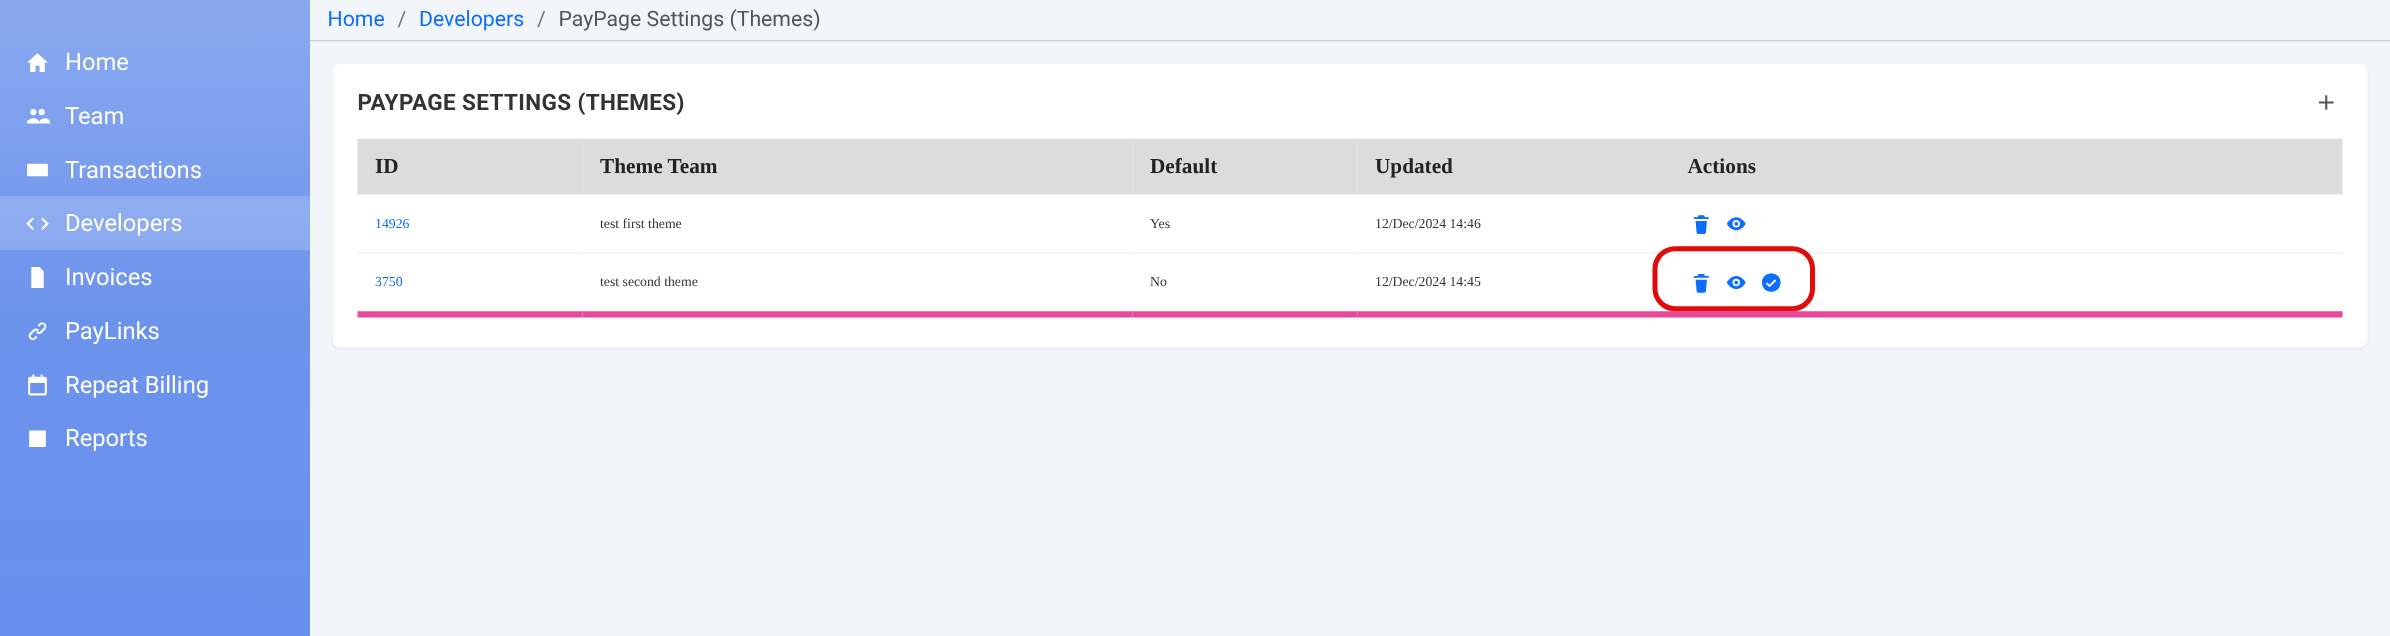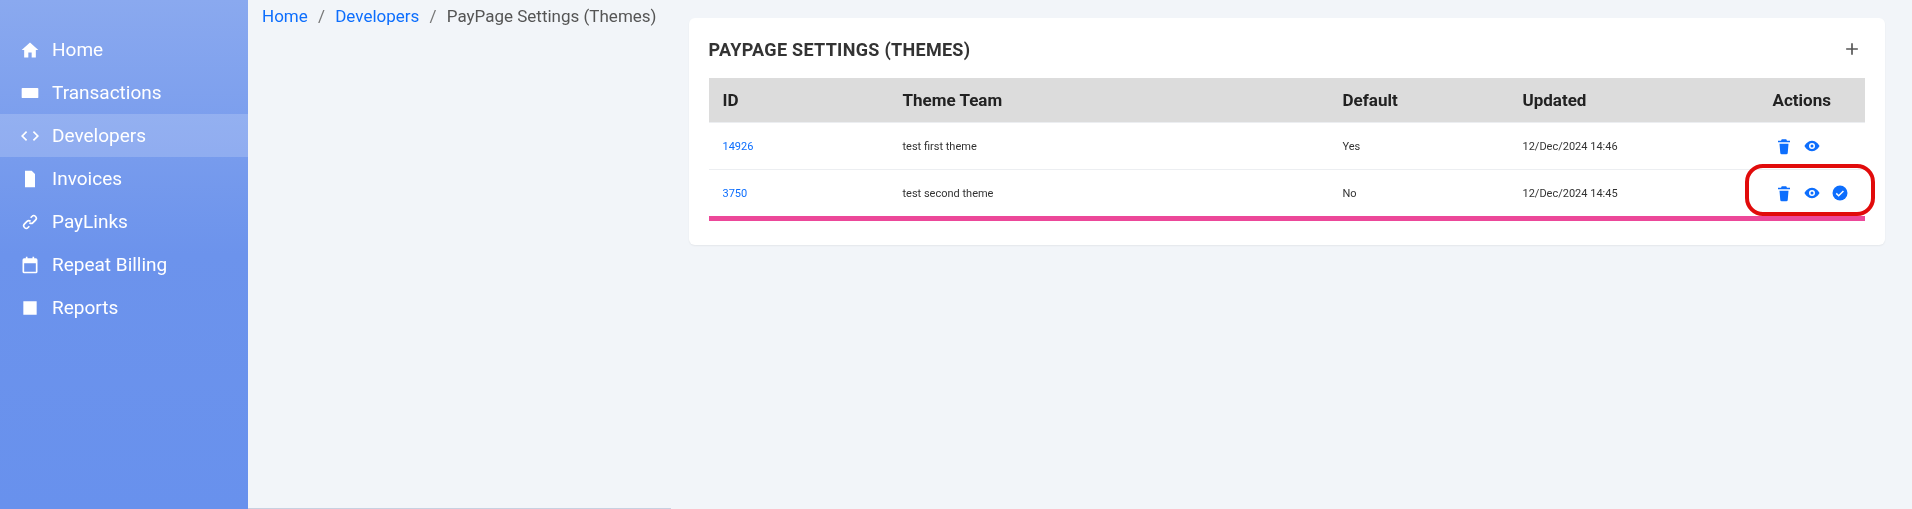--- a/index.html
+++ b/index.html
@@ -36,20 +36,21 @@
   }
   .sidebar-item.active {
     background: rgba(255,255,255,0.18);
   }
   .sidebar-item span.label { white-space: nowrap; }
 
   
   .main {
     flex: 1 1 auto;
     display: flex;
+    flex-direction: column;
   }
   .breadcrumb {
     padding: 6px 14px 6px 14px;
     font-size: 17px;
     border-bottom: 1px solid #c8d0e0;
     background: #f2f5f9;
   }
   .breadcrumb a {
     color: #0d6efd;
     text-decoration: none;
@@ -82,20 +83,21 @@
     font-size: 22px;
     color: #555;
     cursor: pointer;
     width: 26px; height:26px;
     display:flex; align-items:center; justify-content:center;
   }
 
   table.data {
     width: 100%;
     border-collapse: collapse;
+    font-family: Liberation Serif, serif;
   }
   table.data thead th {
     background: #dcdcdc;
     text-align: left;
     padding: 12px 14px;
     font-size: 17px;
     font-weight: 700;
     color: #222;
   }
   table.data tbody td {
@@ -145,20 +147,28 @@
 <body>
 
 <nav class="sidebar">
   <div class="sidebar-item">
     <span class="icon">
       <svg viewBox="0 0 24 24" width="20" height="20" fill="currentColor">
           <path d="M12 3l10 9h-3v9h-5v-6H10v6H5v-9H2z"></path>
         </svg>
     </span>
     <span class="label">Home</span>
+  </div>
+  <div class="sidebar-item">
+    <span class="icon">
+      <svg viewBox="0 0 24 24" width="20" height="20" fill="currentColor">
+          <path d="M8 11a3 3 0 1 0 0-6 3 3 0 0 0 0 6zm8 0a3 3 0 1 0 0-6 3 3 0 0 0 0 6zM2 19v-1c0-2.2 3.6-4 6-4s6 1.8 6 4v1H2zm12 0v-1c0-1 .4-1.9 1.1-2.6C16.4 14.5 18 14 19 14c2.4 0 5 1.8 5 4v1h-10z"></path>
+        </svg>
+    </span>
+    <span class="label">Team</span>
   </div>
   <div class="sidebar-item">
     <span class="icon">
       <svg viewBox="0 0 24 24" width="20" height="20" fill="currentColor">
           <path d="M3 6h18a1 1 0 0 1 1 1v10a1 1 0 0 1-1 1H3a1 1 0 0 1-1-1V7a1 1 0 0 1 1-1zm1 4h5v2H4v-2z"></path>
         </svg>
     </span>
     <span class="label">Transactions</span>
   </div>
   <div class="sidebar-item active">

